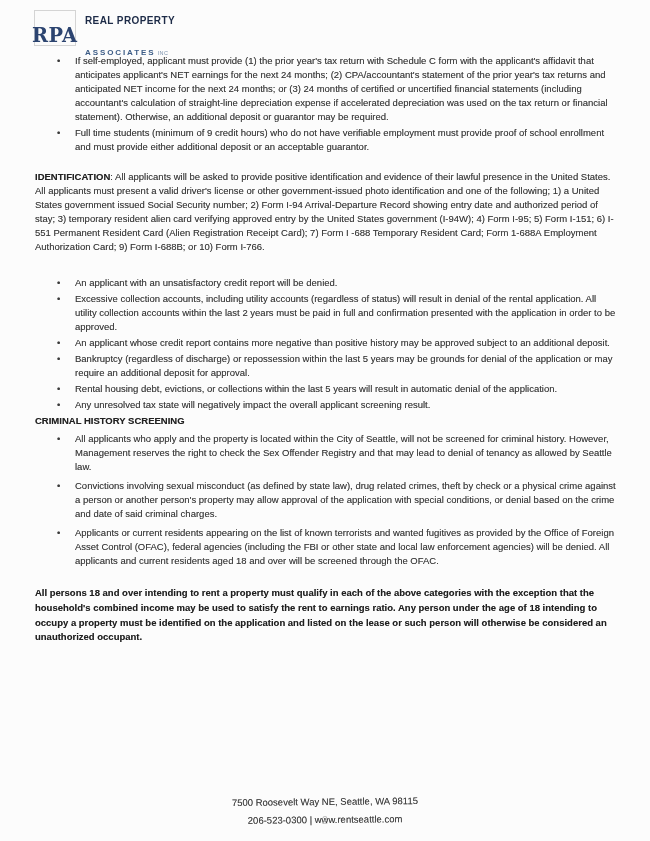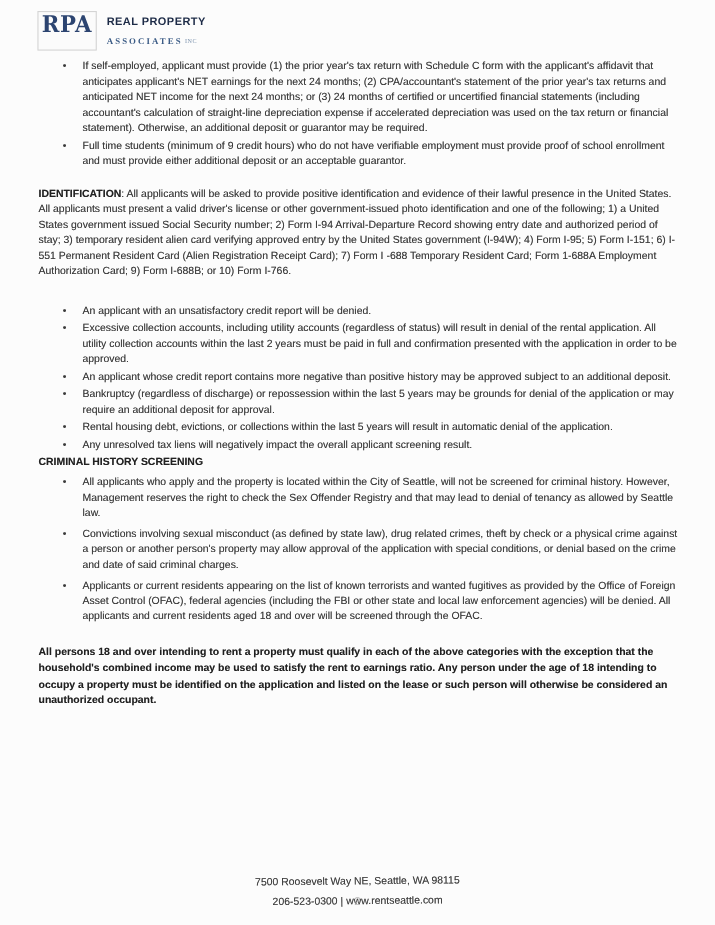--- a/index.html
+++ b/index.html
@@ -11,39 +11,39 @@
     font-family:"Liberation Sans","DejaVu Sans",sans-serif;
     font-size:9.5px;line-height:14px;
     color:#3a3a3a;
     overflow:hidden;
     text-shadow:0 0 0.45px rgba(70,70,70,.55);
     box-sizing:border-box;
   }
   
   .logo{position:absolute;top:10px;left:34px;display:flex;align-items:flex-start;}
   .logo-box{
-    width:54px;height:36px;
+    width:42px;height:36px;
     border:1px solid #d4d4d4;
     background:#fbfbfb;
-    display:flex;align-items:flex-start;justify-content:center;
+    display:flex;align-items:flex-end;justify-content:center;
     box-sizing:border-box;
   }
   .logo-abbr{
     font-family:"DejaVu Serif","Liberation Serif",serif;
     font-weight:bold;font-size:21px;line-height:21px;
     color:#2c4470;letter-spacing:0.5px;
     transform:scaleX(.92);
     text-shadow:none;
   }
   .logo-text{margin-left:9px;padding-top:3px;}
   .logo-name{
     font-size:10px;font-weight:bold;color:#1d2b47;
     letter-spacing:0.4px;line-height:15px;text-shadow:none;
   }
-  .logo-subline{display:flex;align-items:flex-end;margin-top:3px;font-family:Liberation Serif, serif;}
+  .logo-subline{display:flex;align-items:flex-end;margin-top:18px;}
   .logo-subname{
     font-size:8px;font-weight:bold;color:#3c5c86;
     letter-spacing:1.9px;text-shadow:none;
   }
   .logo-suffix{font-size:5.5px;color:#7b92ad;margin-left:2px;letter-spacing:.5px;text-shadow:none;}
   
   .content{padding:54px 30px 0 35px;}
   ul.bullets{list-style:none;margin:0;padding:0;}
   ul.bullets li{position:relative;padding-left:40px;margin:0 0 2px 0;}
   ul.bullets li::before{content:"\2022";position:absolute;left:22px;top:0;color:#3a3a3a;}
@@ -106,21 +106,21 @@
           <li><span>An applicant with an unsatisfactory credit report will be denied.</span></li>
 
           <li><span>Excessive collection accounts, including utility accounts (regardless of status) will result in denial of the rental application. All utility collection accounts within the last 2 years must be paid in full and confirmation presented with the application in order to be approved.</span></li>
 
           <li><span>An applicant whose credit report contains more negative than positive history may be approved subject to an additional deposit.</span></li>
 
           <li><span>Bankruptcy (regardless of discharge) or repossession within the last 5 years may be grounds for denial of the application or may require an additional deposit for approval.</span></li>
 
           <li><span>Rental housing debt, evictions, or collections within the last 5 years will result in automatic denial of the application.</span></li>
 
-          <li><span>Any unresolved tax liens will negatively impact the overall applicant screening result.</span></li>
+          <li><span>Any unresolved tax state will negatively impact the overall applicant screening result.</span></li>
         </ul>
     </div>
 
     <div class="criminal">
       <p class="para section-heading"><strong>CRIMINAL HISTORY SCREENING</strong></p>
       <ul class="bullets">
 
           <li><span>All applicants who apply and the property is located within the City of Seattle, will not be screened for criminal history. However, Management reserves the right to check the Sex Offender Registry and that may lead to denial of tenancy as allowed by Seattle law.</span></li>
 
 

